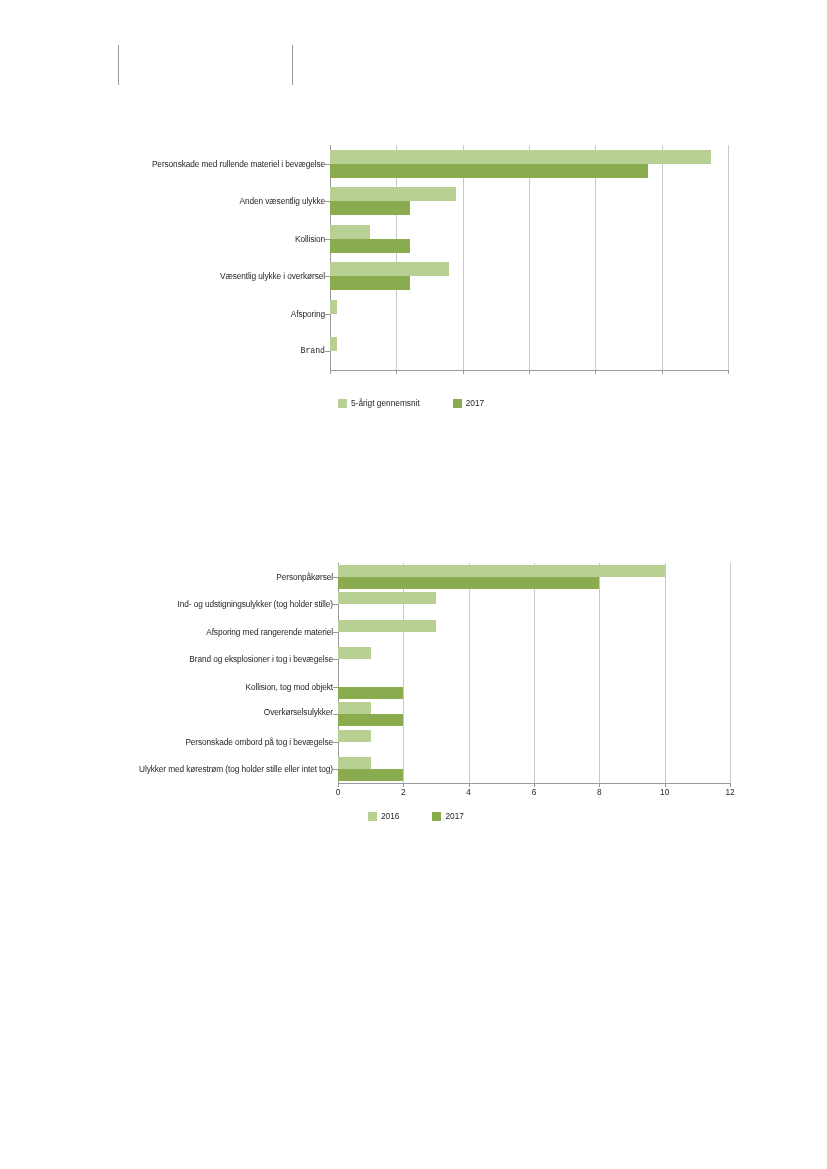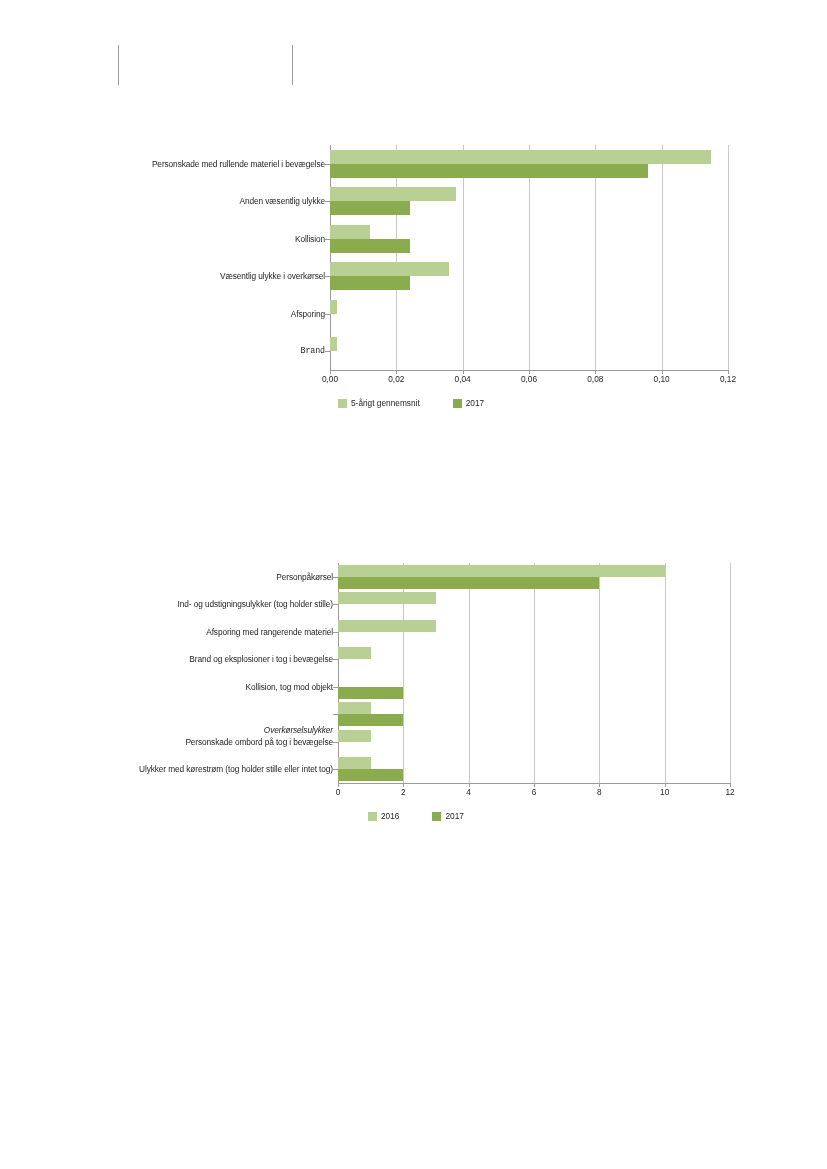--- a/index.html
+++ b/index.html
@@ -151,49 +151,40 @@
       <div class="bar s1" style="top: 93.75px; height: 14px; width: 79.6px; left: 0px;"></div>
       <div class="ytick" style="left: -5px; top: 93.75px;"></div>
       <div class="bar s0" style="top: 117.25px; height: 14px; width: 119.4px; left: 0px;"></div>
       <div class="bar s1" style="top: 131.25px; height: 14px; width: 79.6px; left: 0px;"></div>
       <div class="ytick" style="left: -5px; top: 131.25px;"></div>
       <div class="bar s0" style="top: 154.75px; height: 14px; width: 6.63333px; left: 0px;"></div>
       <div class="ytick" style="left: -5px; top: 168.75px;"></div>
       <div class="bar s0" style="top: 192.25px; height: 14px; width: 6.63333px; left: 0px;"></div>
       <div class="ytick" style="left: -5px; top: 206.25px;"></div>
     </div>
-  <div id="chart1-xlabels" style="position:absolute; left:0; top:234px; width:827px; height:16px;">
-      <div class="xtick-label" style="left: 330px; top: 0px;">0,00</div>
-      <div class="xtick-label" style="left: 396.333px; top: 0px;">0,02</div>
-      <div class="xtick-label" style="left: 462.667px; top: 0px;">0,04</div>
-      <div class="xtick-label" style="left: 529px; top: 0px;">0,06</div>
-      <div class="xtick-label" style="left: 595.333px; top: 0px;">0,08</div>
-      <div class="xtick-label" style="left: 661.667px; top: 0px;">0,10</div>
-      <div class="xtick-label" style="left: 728px; top: 0px;">0,12</div>
-    </div>
   <div class="legend" id="chart1-legend" style="left:338px; top:258px;">
       <div class="entry">
         <span class="swatch s0" style="background: rgb(185, 208, 148);"></span>
         <span>5-årigt gennemsnit</span>
       </div>
       <div class="entry">
         <span class="swatch s1" style="background: rgb(138, 171, 78);"></span>
         <span>2017</span>
       </div>
     </div>
 </div>
 
 <div class="chart" id="chart2" style="top:558px; left:0; width:827px; height:290px;">
   <div class="labels-col" id="chart2-labels" style="left:0px; width:333px; top:0; height:225px;">
       <div class="cat-label" style="top: 13.75px;">Personpåkørsel</div>
       <div class="cat-label" style="top: 41.25px;">Ind- og udstigningsulykker (tog holder stille)</div>
       <div class="cat-label" style="top: 68.75px;">Afsporing med rangerende materiel</div>
       <div class="cat-label" style="top: 96.25px;">Brand og eksplosioner i tog i bevægelse</div>
       <div class="cat-label" style="top: 123.75px;">Kollision, tog mod objekt</div>
-      <div class="cat-label" style="top: 167px; font-style: italic;">Overkørselsulykker</div>
+      <div class="cat-label" style="top: 149px;">Overkørselsulykker</div>
       <div class="cat-label" style="top: 178.75px;">Personskade ombord på tog i bevægelse</div>
       <div class="cat-label" style="top: 206.25px;">Ulykker med kørestrøm (tog holder stille eller intet tog)</div>
     </div>
   <div class="plot" id="chart2-plot" style="left:338px; top:5px; width:392px; height:220px;">
       <div class="gridline axis0" style="left: 0px;"></div>
       <div class="tickmark" style="left: 0px; top: 220px;"></div>
       <div class="gridline" style="left: 65.3333px;"></div>
       <div class="tickmark" style="left: 65.3333px; top: 220px;"></div>
       <div class="gridline" style="left: 130.667px;"></div>
       <div class="tickmark" style="left: 130.667px; top: 220px;"></div>

